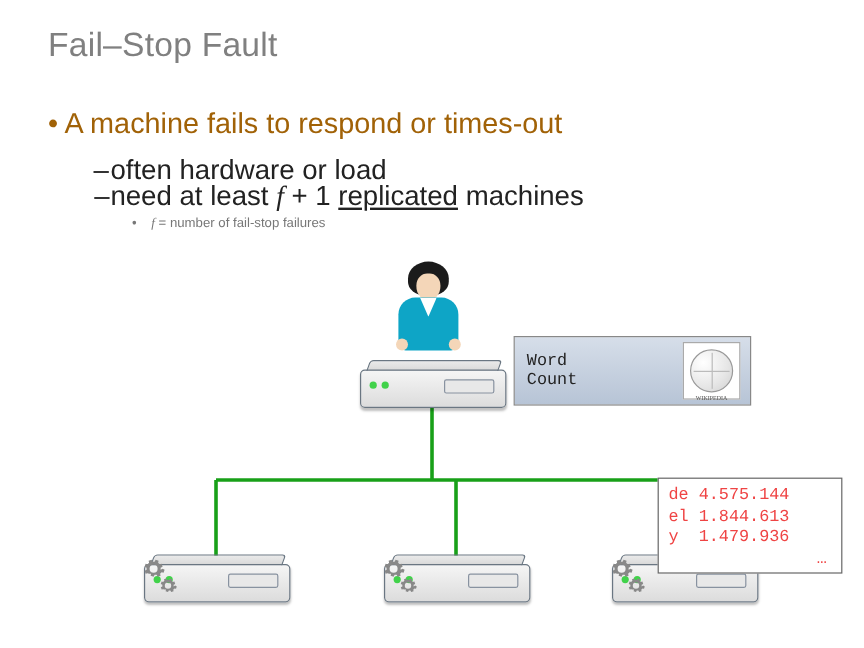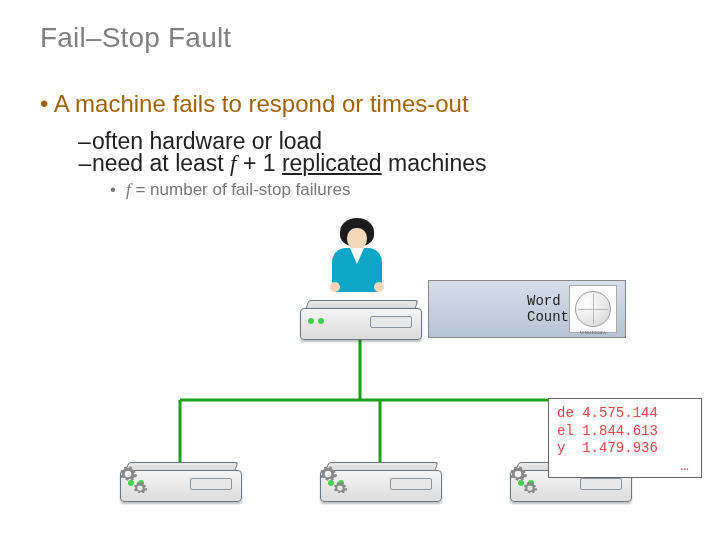--- a/index.html
+++ b/index.html
@@ -42,21 +42,21 @@
     color: #222;
   }
   .b2a { top: 128px; }
   .b2b { top: 150px; text-align: center; }
   .ital { font-style: italic; font-family: "Times New Roman", serif; }
   .uline { text-decoration: underline; }
   .b3 {
     position: absolute;
     left: 110px;
     top: 180px;
-    font-size: 17px;
+    font-size: 11px;
     color: #777;
   }
   .dash { display:inline-block; width: 14px; }
   .dot  { display:inline-block; width: 16px; }
 
   
   .diagram {
     position: absolute;
     left: 0; top: 200px; width: 720px; height: 340px;
   }
@@ -153,21 +153,21 @@
 
   
   .card {
     position:absolute;
     left: 428px; top: 80px;
     width: 198px; height: 58px;
     border: 1px solid #888;
     background: linear-gradient(#d6dee9, #b7c4d6);
     box-sizing: border-box;
     padding: 6px 8px 6px 10px;
-    display:flex; align-items:center; justify-content:flex-end;
+    display:flex; align-items:center; justify-content:space-between;
   }
   .card-label {
     font-family: "Courier New", monospace;
     font-size: 14px;
     color:#222;
     line-height: 1.15;
     white-space: pre;
   }
   .wiki-logo {
     width: 46px; height: 46px;

